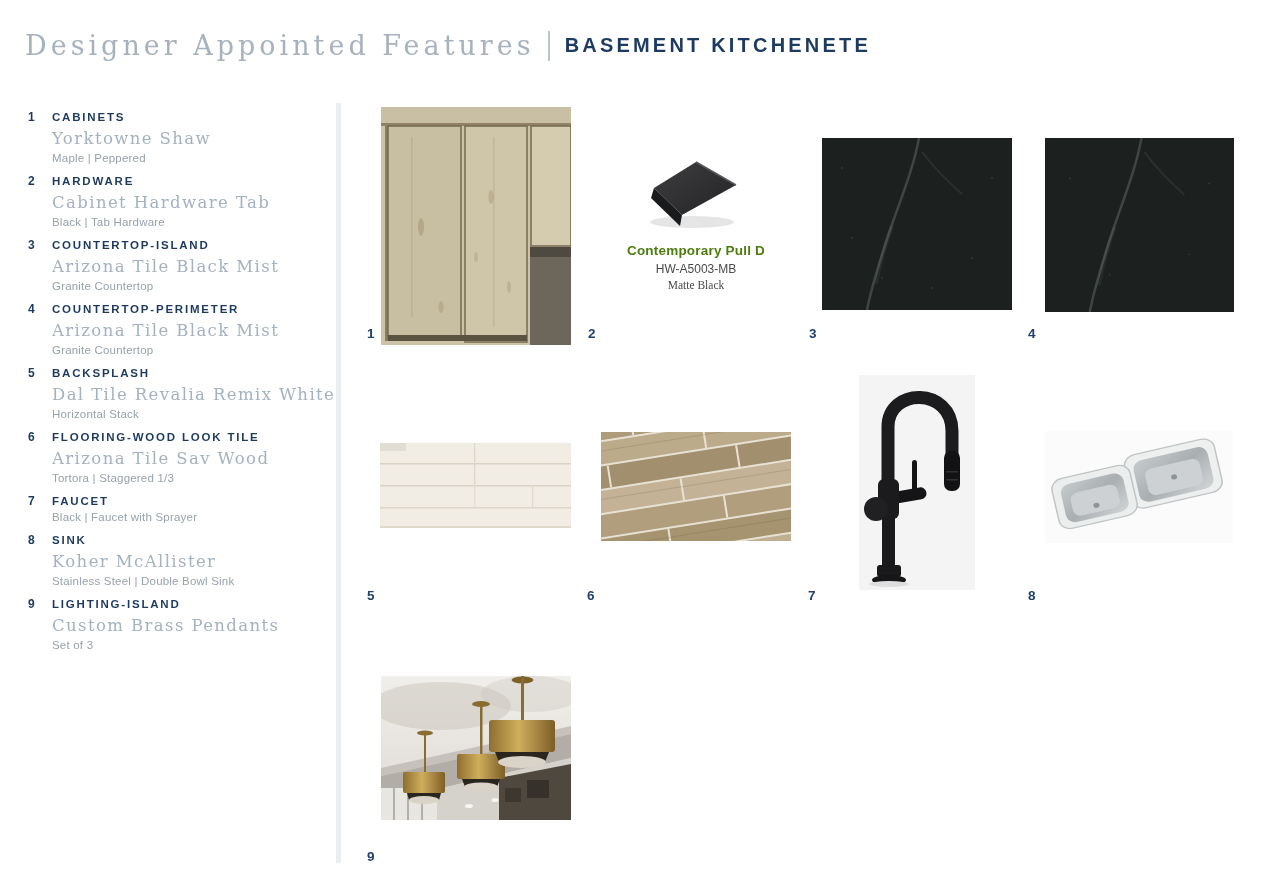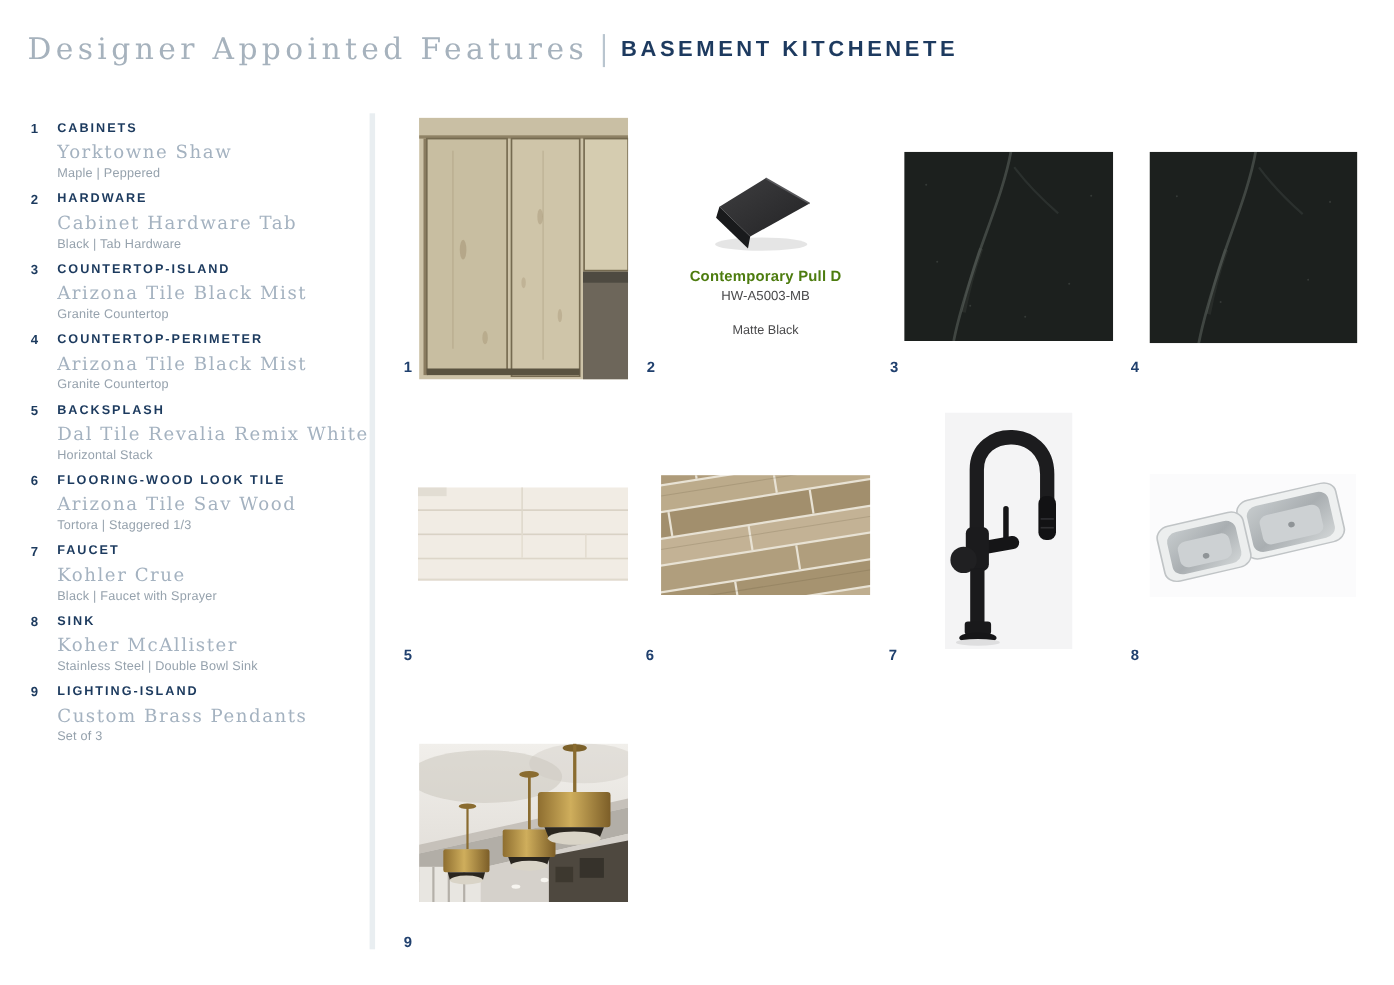--- a/index.html
+++ b/index.html
@@ -24,21 +24,21 @@
   .feat-det{grid-column:2;font-size:11.5px;color:#96a2ad;line-height:13px;margin-top:3px;letter-spacing:0.2px;}
 
   .v-divider{position:absolute;left:336px;top:103px;width:5px;height:760px;background:#e9eef1;}
 
   
   .gimg{position:absolute;display:block;}
   .gnum{position:absolute;font-size:13.5px;font-weight:700;color:#20406e;}
   .pull-caption{position:absolute;left:596px;top:243px;width:200px;text-align:center;}
   .pull-caption .cap1{font-size:13.5px;font-weight:700;color:#4d7c0f;letter-spacing:0.2px;}
   .pull-caption .cap2{font-size:12px;color:#4a4a4c;margin-top:4px;}
-  .pull-caption .cap3{font-size:11.5px;color:#4a4a4c;margin-top:19px;}
+  .pull-caption .cap3{font-size:11.5px;color:#4a4a4c;margin-top:3px;font-family:Liberation Serif, serif;}
 </style>
 </head>
 <body>
 
 <div id="page">
 
   <div class="title-row">
     <span class="title-serif">Designer Appointed Features</span>
     <span class="title-sep"></span>
     <span class="title-sans">BASEMENT KITCHENETE</span>
@@ -77,21 +77,20 @@
     </div>
     <div class="feat">
       <div class="feat-num">6</div>
       <div class="feat-cat">FLOORING-WOOD LOOK TILE</div>
       <div class="feat-prod">Arizona Tile Sav Wood</div>
       <div class="feat-det">Tortora | Staggered 1/3</div>
     </div>
     <div class="feat">
       <div class="feat-num">7</div>
       <div class="feat-cat">FAUCET</div>
-      <div class="feat-prod">Kohler Crue</div>
       <div class="feat-det">Black | Faucet with Sprayer</div>
     </div>
     <div class="feat">
       <div class="feat-num">8</div>
       <div class="feat-cat">SINK</div>
       <div class="feat-prod">Koher McAllister</div>
       <div class="feat-det">Stainless Steel | Double Bowl Sink</div>
     </div>
     <div class="feat">
       <div class="feat-num">9</div>

